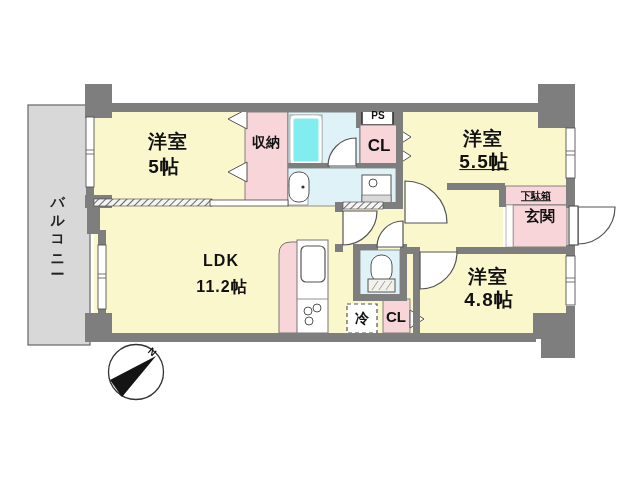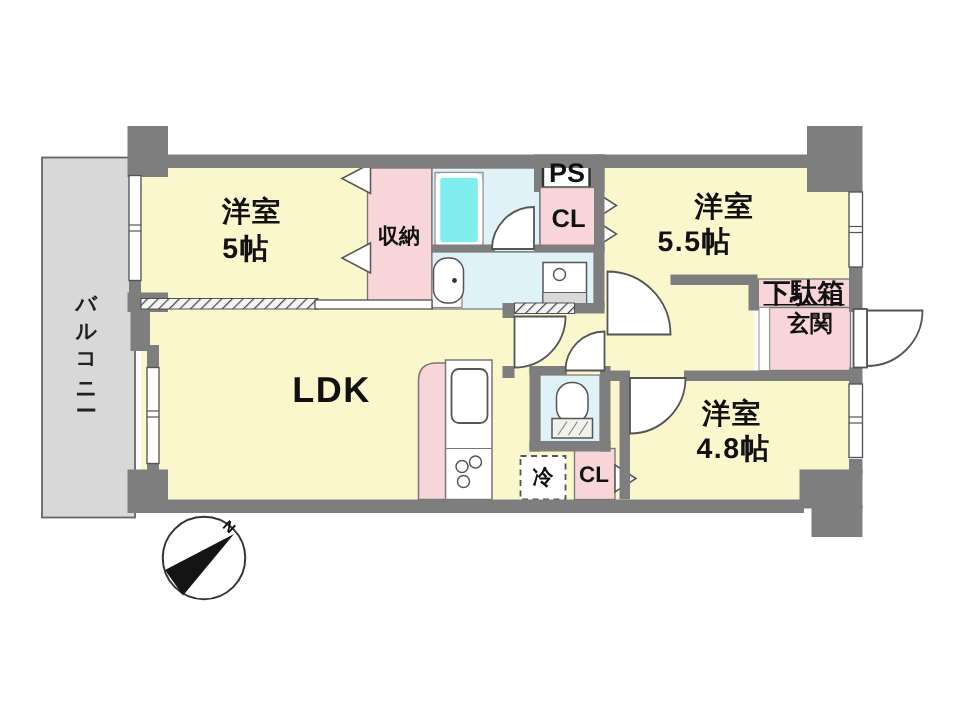--- a/index.html
+++ b/index.html
@@ -2,22 +2,22 @@
 <html><head>
 <meta charset="utf-8">
 <style>
   html,body{margin:0;padding:0;background:#fff;}
   #stage{position:relative;width:640px;height:480px;background:#ffffff;overflow:hidden;
          font-family:"Liberation Sans","DejaVu Sans",sans-serif;}
   #plan-svg{position:absolute;left:0;top:0;}
   .lbl{position:absolute;transform:translate(-50%,-50%);font-weight:bold;color:#111;
        white-space:nowrap;line-height:1.15;text-align:center;}
   .room-name{font-size:19px;letter-spacing:1px;}
-  .ldk-name{font-size:24px;letter-spacing:1px;text-align:center;}
-  .small-lbl{font-size:18px;}
+  .ldk-name{font-size:16px;letter-spacing:1px;text-align:center;}
+  .small-lbl{font-size:10px;}
   .mid-lbl{font-size:15px;}
   .cl-lbl{font-size:17px;}
   .balcony-lbl{writing-mode:vertical-rl;text-orientation:upright;font-size:14px;
        font-weight:600;letter-spacing:4px;color:#222;}
   .north-lbl{font-size:10px;transform:translate(-50%,-50%) rotate(42deg);}
 </style>
 </head>
 <body>
 
 <div id="stage">
@@ -186,34 +186,35 @@
     <circle cx="136" cy="372" r="27.5" fill="#fff" stroke="#333" stroke-width="1.3"></circle>
     <polygon points="156,356 110,380 122,397" fill="#141414"></polygon>
   </g>
 </svg>
 
   <span class="lbl balcony-lbl" style="left:58px;top:228px;">バルコニー</span>
 
   <span class="lbl room-name" style="left:168px;top:142px;">洋室</span>
   <span class="lbl room-name" style="left:164px;top:167px;">5帖</span>
 
-  <span class="lbl small-lbl" style="left:266px;top:157px;font-size:14px;">収納</span>
+  <span class="lbl small-lbl" style="left:266px;top:142px;font-size:14px;">収納</span>
 
   <span class="lbl small-lbl" style="left:378px;top:116px;">PS</span>
 
   <span class="lbl cl-lbl" style="left:379px;top:146px;">CL</span>
 
   <span class="lbl room-name" style="left:483px;top:139px;">洋室</span>
-  <span class="lbl room-name" style="left:463px;top:162px;">5.5帖</span>
+  <span class="lbl room-name" style="left:484px;top:162px;text-decoration:underline;">5.5帖</span>
 
   <span class="lbl small-lbl" style="left:536px;top:196px;text-decoration:underline;">下駄箱</span>
 
   <span class="lbl mid-lbl" style="left:540px;top:216px;">玄関</span>
 
   <span class="lbl ldk-name" style="left:221px;top:261px;">LDK</span>
+  <span class="lbl ldk-name" style="left:222px;top:287px;">11.2帖</span>
 
   <span class="lbl small-lbl" style="left:362px;top:318px;font-size:14px;">冷</span>
 
   <span class="lbl mid-lbl" style="left:396px;top:317px;">CL</span>
 
   <span class="lbl room-name" style="left:488px;top:277px;">洋室</span>
   <span class="lbl room-name" style="left:489px;top:300px;">4.8帖</span>
 
   <span class="lbl north-lbl" style="left:152px;top:352px;">N</span>
 </div>

